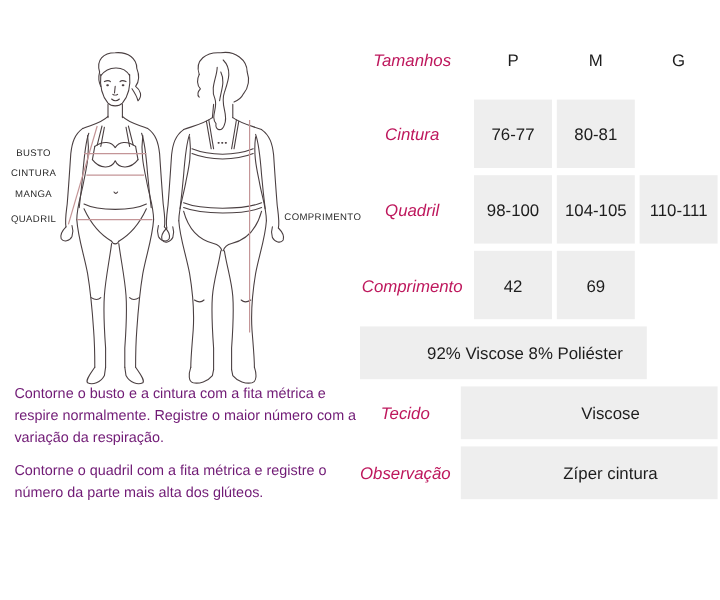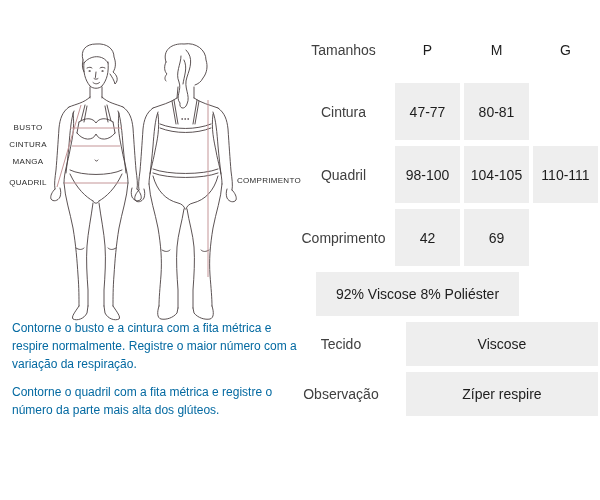--- a/index.html
+++ b/index.html
@@ -17,43 +17,43 @@
   }
   #lbl-busto   { left:4px;  top:123px; }
   #lbl-cintura { left:4px;  top:140px; }
   #lbl-manga   { left:4px;  top:157px; }
   #lbl-quadril { left:4px;  top:178px; }
   #lbl-comprimento { left:231px; top:176px; width:76px; }
 
   
   .instructions {
     position:absolute; left:12px; top:319px; width:289px;
-    font-size:12px; line-height:18px; color:#0369a1;
+    font-size:12px; line-height:18px; color:#701a75;
   }
   .instructions p { margin:0 0 10px 0; }
 
   
   .size-table { position:absolute; left:296px; top:35px; width:302px; }
   .t-row { display:flex; margin-bottom:6px; }
   .t-label {
     width:95px; display:flex; align-items:center; justify-content:center;
-    font-size:14px; color:#404040; text-align:center;
+    font-size:14px; color:#be185d; text-align:center;font-style:italic;
   }
   .t-cell {
     width:65px; margin-left:4px; background:#eeeeee;
     display:flex; align-items:center; justify-content:center;
     font-size:14px; color:#1d1d1d;
   }
   .t-row.header { margin-bottom:18px; }
   .t-row.header .t-cell { background:transparent; height:30px; }
   .t-row.measure .t-cell { height:57px; }
   .t-cell-wide {
-    width:203px; margin-left:20px; height:44px; background:#eeeeee;
+    width:203px; margin-left:4px; height:44px; background:#eeeeee;
     display:flex; align-items:center; justify-content:center;
-    font-size:14px; color:#1d1d1d;
+    font-size:14px; color:#1d1d1d;padding-left:36px;
   }
   .t-row.info .t-label { height:44px; }
 </style>
 </head>
 <body>
 
 <svg class="fig-svg" width="310" height="330" viewBox="0 0 310 330" xmlns="http://www.w3.org/2000/svg">
 
   <g fill="none" stroke="#4a3f41" stroke-width="0.9" stroke-linecap="round" stroke-linejoin="round">
 
@@ -172,21 +172,21 @@
 
   <div class="t-row header">
     <div class="t-label">Tamanhos</div>
     <div class="t-cell">P</div>
     <div class="t-cell">M</div>
     <div class="t-cell">G</div>
   </div>
 
   <div class="t-row measure">
     <div class="t-label">Cintura</div>
-    <div class="t-cell">47-77</div>
+    <div class="t-cell">76-77</div>
     <div class="t-cell">80-81</div>
   </div>
 
 
   <div class="t-row measure">
     <div class="t-label">Quadril</div>
     <div class="t-cell">98-100</div>
     <div class="t-cell">104-105</div>
     <div class="t-cell">110-111</div>
   </div>
@@ -201,16 +201,16 @@
     <div class="t-cell-wide">92% Viscose 8% Poliéster</div>
   </div>
 
   <div class="t-row info">
     <div class="t-label">Tecido</div>
     <div class="t-cell-wide">Viscose</div>
   </div>
 
   <div class="t-row info">
     <div class="t-label">Observação</div>
-    <div class="t-cell-wide">Zíper respire</div>
+    <div class="t-cell-wide">Zíper cintura</div>
   </div>
 
 </div>
 
 </body></html>

